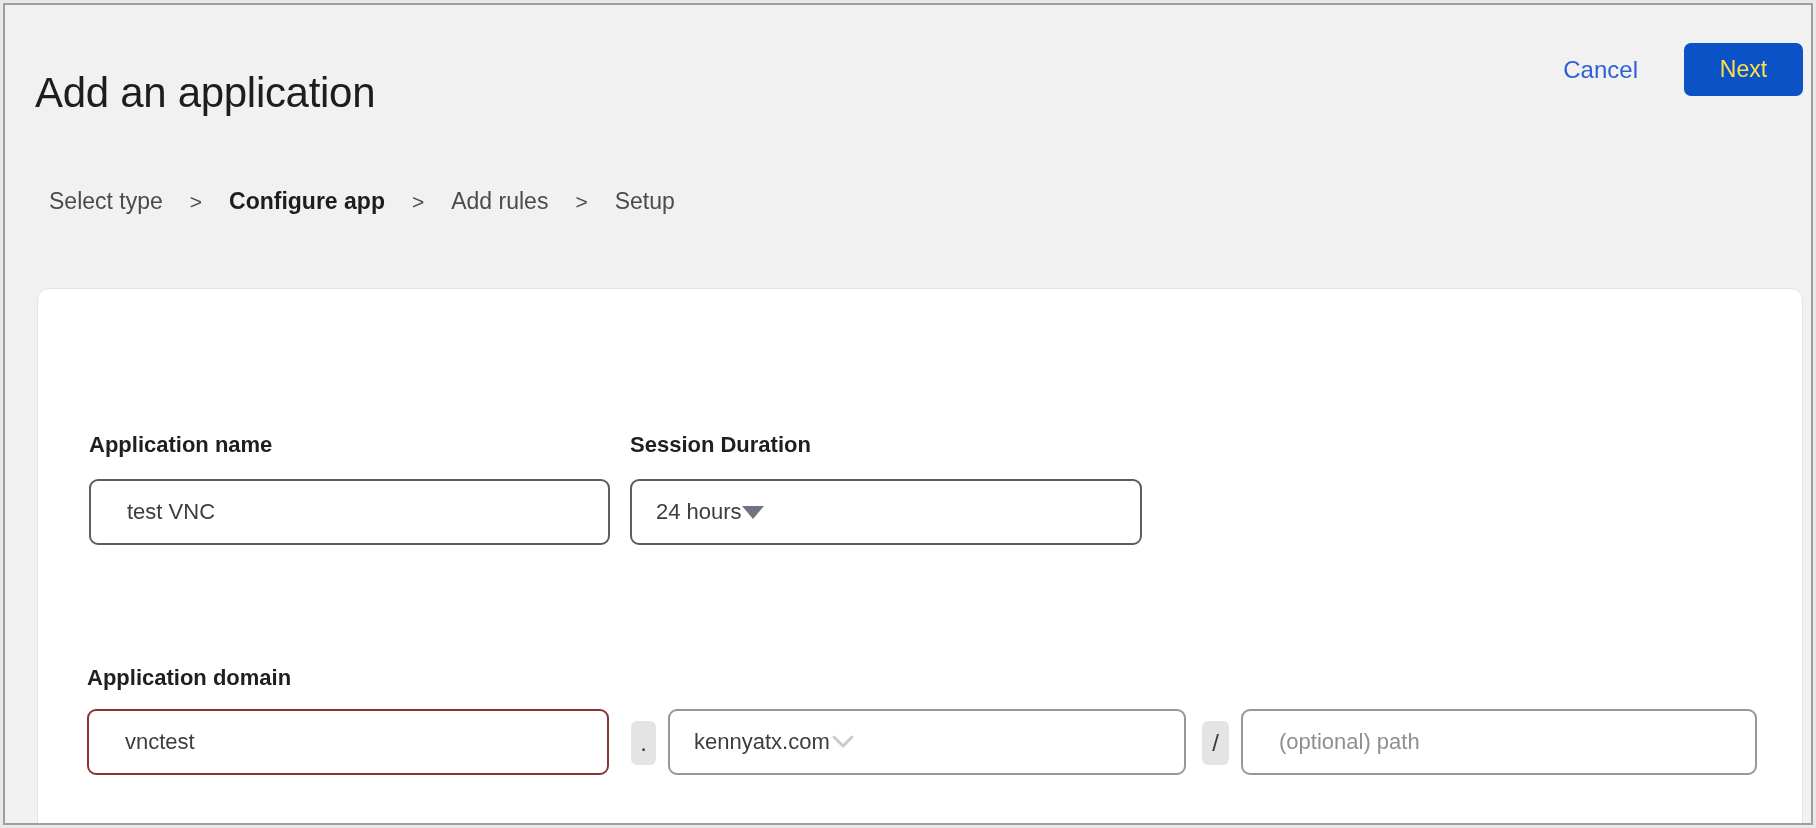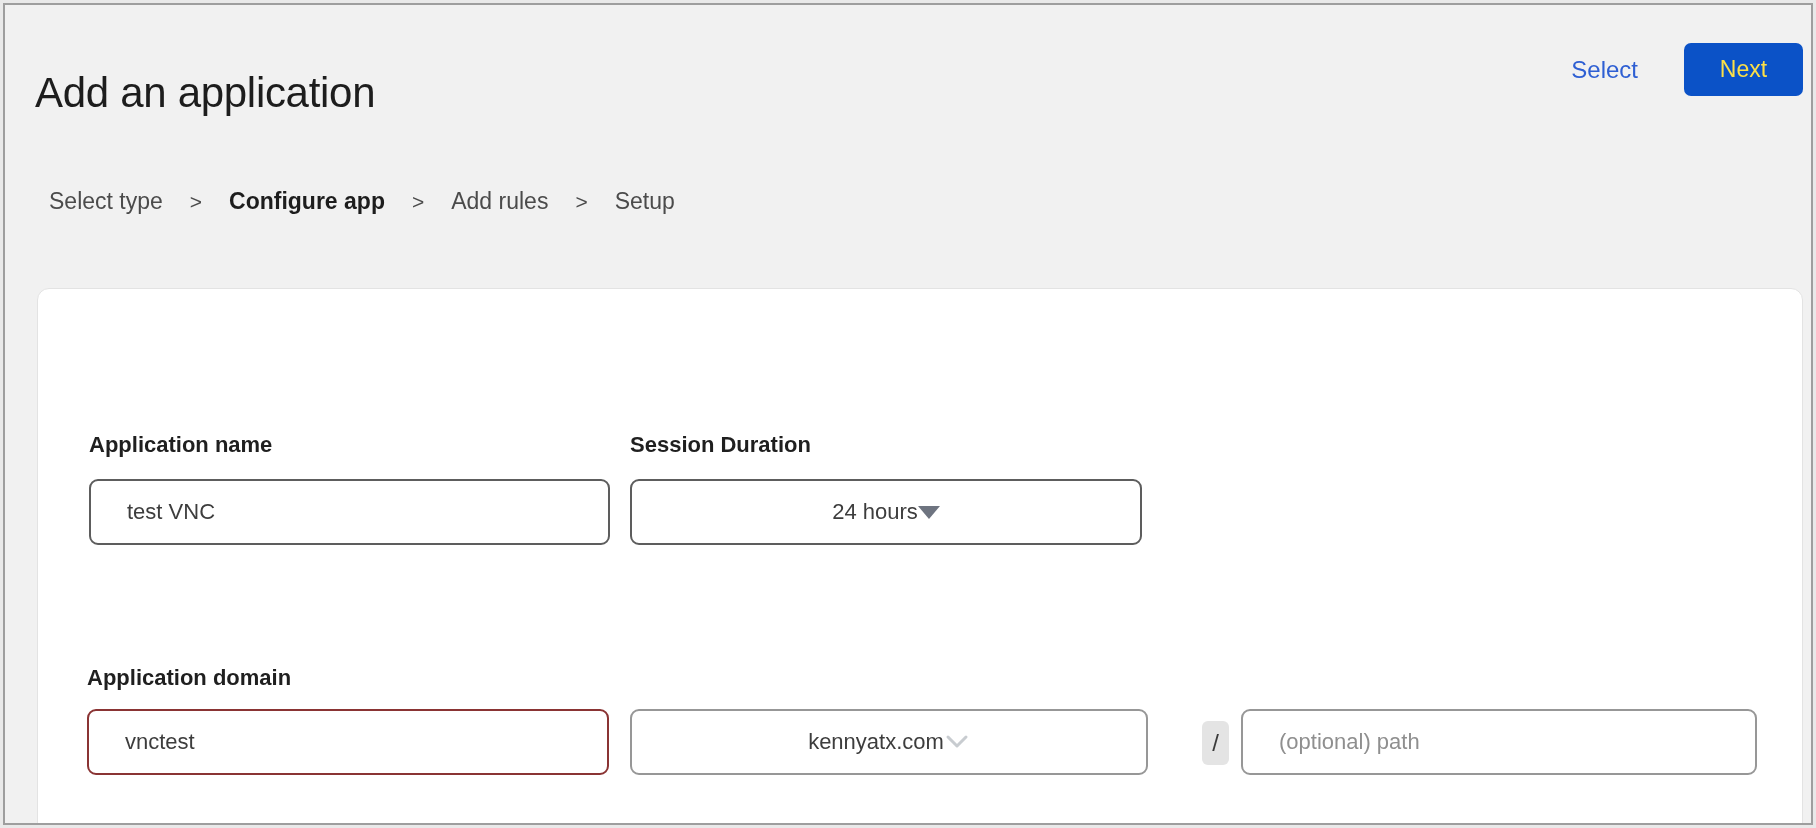--- a/index.html
+++ b/index.html
@@ -69,25 +69,25 @@
     padding: 0 36px; font-size: 22px; color: #3d3d3d;
     font-family: inherit; outline: none;
   }
   .input-app-name { left: 51px; top: 190px; width: 521px; }
   .input-subdomain { left: 49px; top: 420px; width: 522px; border-color: #8a3434; }
   .input-path { left: 1203px; top: 420px; width: 516px; border-color: #979797; }
   .input-path::placeholder { color: #8f8f8f; opacity: 1; }
   .select {
     position: absolute; box-sizing: border-box; height: 66px;
     background: #ffffff; border-radius: 9px;
-    display: flex; align-items: center; justify-content: center;
+    display: flex; align-items: center; justify-content: flex-start;
     padding: 0 24px; font-size: 22px; color: #3d3d3d; cursor: pointer;
   }
   .select-session { left: 592px; top: 190px; width: 512px; border: 2px solid #5d5d5d; }
-  .select-domain  { left: 592px; top: 420px; width: 518px; border: 2px solid #979797; }
+  .select-domain  { left: 630px; top: 420px; width: 518px; border: 2px solid #979797; }
   .caret-down {
     width: 0; height: 0;
     border-left: 11px solid transparent;
     border-right: 11px solid transparent;
     border-top: 13px solid #6e7480;
   }
   .chip {
     position: absolute; width: 25px; height: 44px;
     background: #e4e4e4; border-radius: 6px;
     display: flex; align-items: center; justify-content: center;
@@ -97,21 +97,21 @@
   .chip-slash { left: 1164px; top: 432px; width: 27px; }
 </style>
 </head>
 <body>
 
 <div class="frame">
 
   <h1 class="page-title">Add an application</h1>
 
   <div class="header-actions">
-    <a class="cancel-link">Select</a>
+    <a class="cancel-link">Cancel</a>
     <button class="next-button">Next</button>
   </div>
 
   <nav class="breadcrumb">
     <span class="step">Select type</span>
     <span class="sep">&gt;</span>
     <span class="step active">Configure app</span>
     <span class="sep">&gt;</span>
     <span class="step">Add rules</span>
     <span class="sep">&gt;</span>

